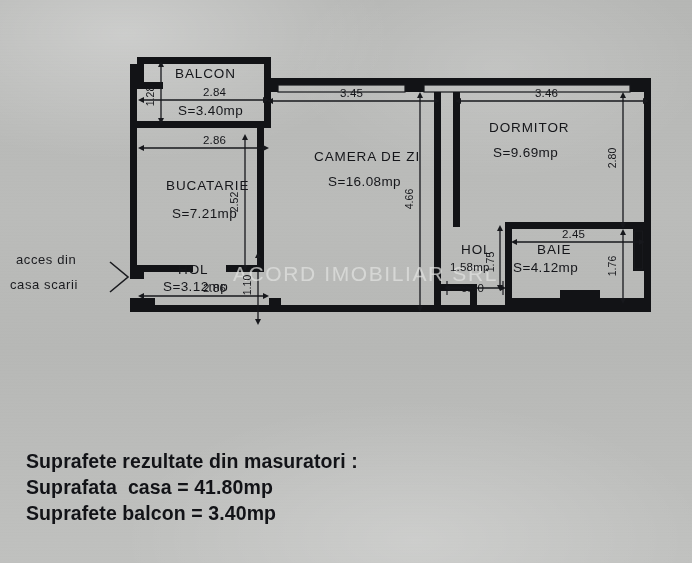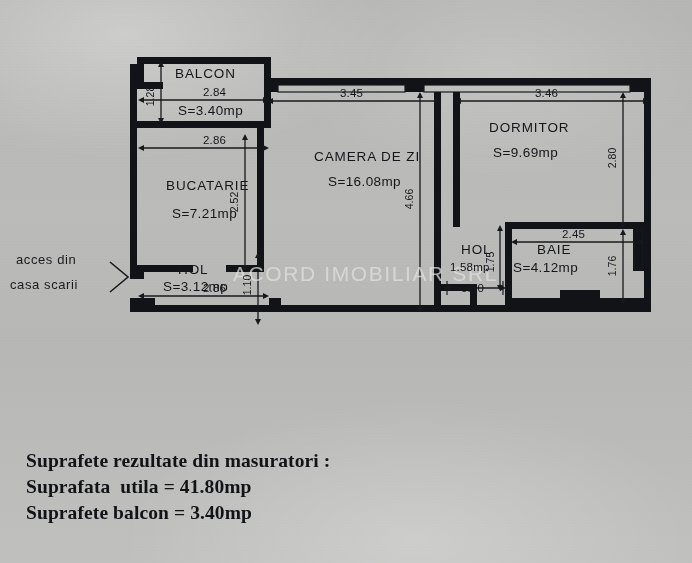--- a/index.html
+++ b/index.html
@@ -72,21 +72,21 @@
   .wall { fill: #121316; }
   .dimline { stroke: #17181c; stroke-width: 1.3; }
   .extline { stroke: #17181c; stroke-width: 1.15; }
   #footer {
     position: absolute;
     left: 26px;
     top: 448px;
     width: 620px;
   }
   #footer .f-line {
-    font-family: Liberation Serif, serif;
+    font-family: Liberation Sans, sans-serif;
     font-weight: bold;
     font-size: 19.5px;
     color: #121317;
     line-height: 26px;
     letter-spacing: 0.1px;
     white-space: pre;
   }
 </style>
 </head>
 <body>
@@ -254,16 +254,16 @@
     <g>
       <text class="plan-text note-text" x="16" y="264">acces din</text>
       <text class="plan-text note-text" x="10" y="289">casa scarii</text>
       <path d="M110,262 L128,277 L110,292" fill="none" stroke="#1a1b1f" stroke-width="1.6"></path>
     </g>
 
   </svg>
 
   <div id="footer">
     <div class="f-line">Suprafete rezultate din masuratori :</div>
-    <div class="f-line">Suprafata  utila = 41.80mp</div>
+    <div class="f-line">Suprafata  casa = 41.80mp</div>
     <div class="f-line">Suprafete balcon = 3.40mp</div>
   </div>
 </div>
 
 </body></html>

